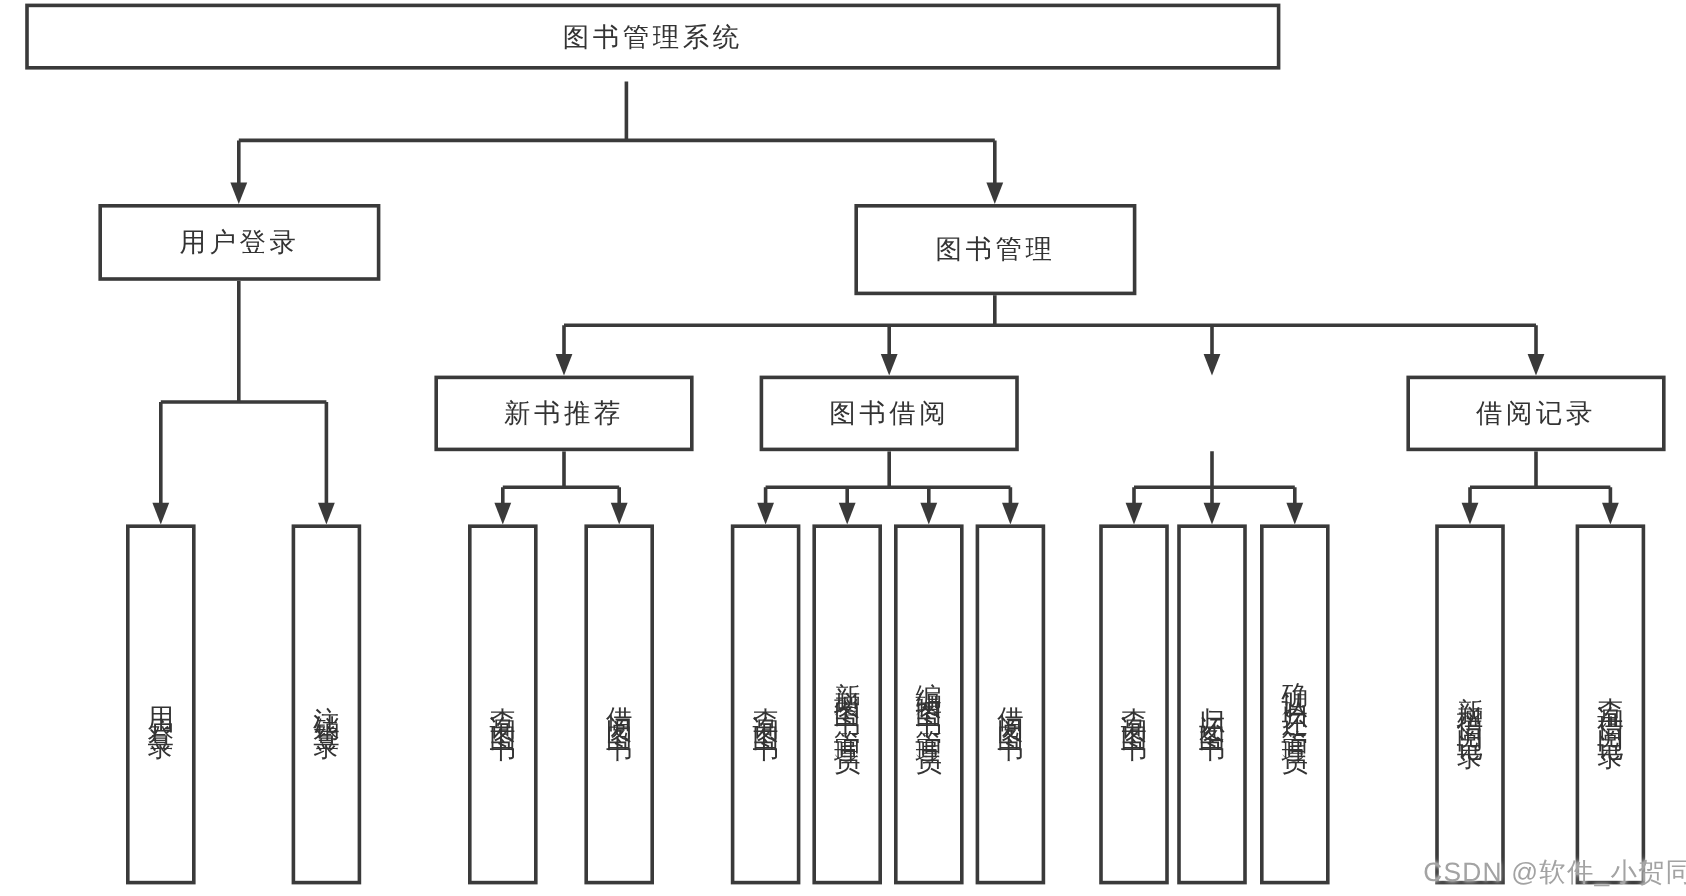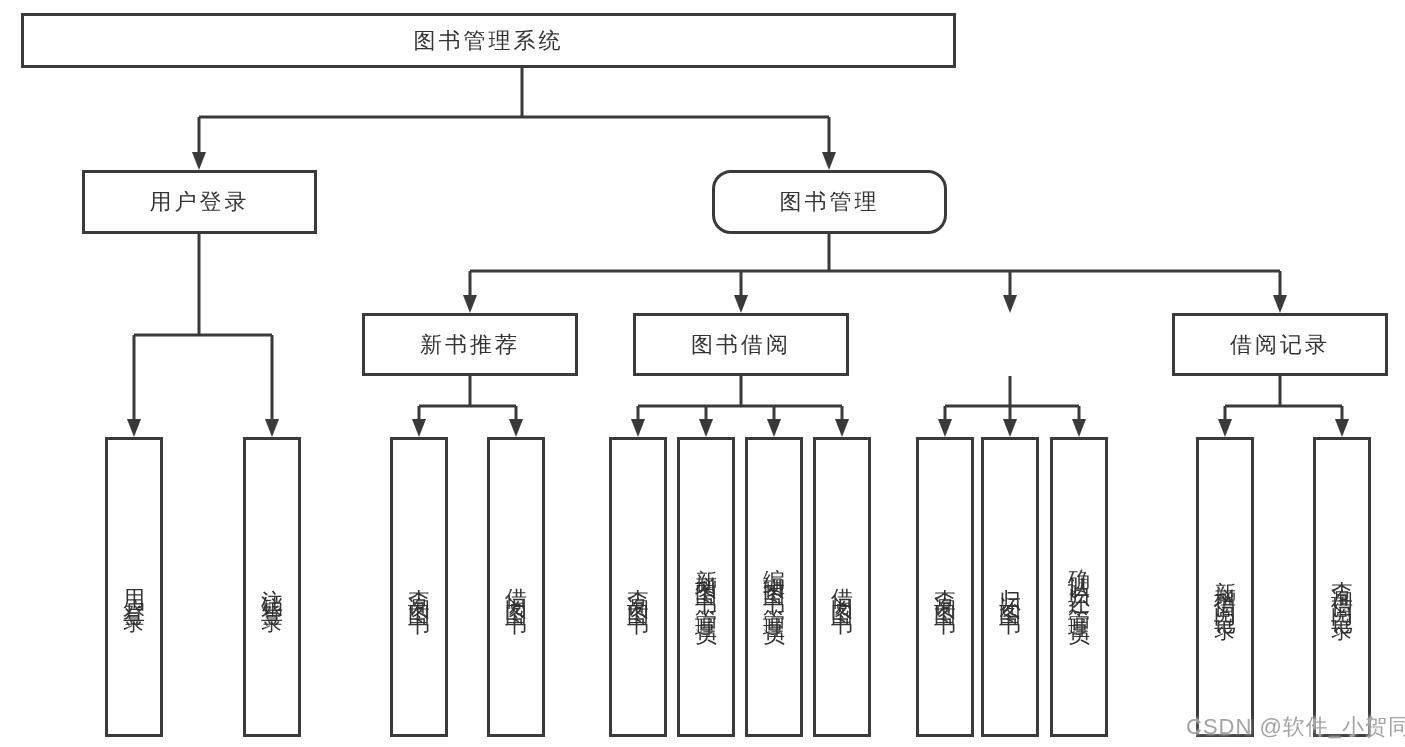--- a/index.html
+++ b/index.html
@@ -95,24 +95,24 @@
       <path d="M767 419 L781 419 L774 437 Z"></path>
       <path d="M835 419 L849 419 L842 437 Z"></path>
       <path d="M938 419 L952 419 L945 437 Z"></path>
       <path d="M1003 419 L1017 419 L1010 437 Z"></path>
       <path d="M1072 419 L1086 419 L1079 437 Z"></path>
       <path d="M1218 419 L1232 419 L1225 437 Z"></path>
       <path d="M1335 419 L1349 419 L1342 437 Z"></path>
     </g>
   </svg>
 
-  <div class="node h-node" style="left:21px; top:13px; width:935px; height:55px;">图书管理系统</div>
+  <div class="node h-node" style="left:21px; top:3px; width:1046px; height:55px;">图书管理系统</div>
 
   <div class="node h-node" style="left:82px; top:170px; width:235px; height:64px;">用户登录</div>
-  <div class="node h-node" style="left:712px; top:170px; width:235px; height:64px;border-radius:19px;">图书管理</div>
+  <div class="node h-node" style="left:712px; top:170px; width:235px; height:76px;">图书管理</div>
 
   <div class="node h-node" style="left:362px; top:313px; width:216px; height:63px;">新书推荐</div>
   <div class="node h-node" style="left:633px; top:313px; width:216px; height:63px;">图书借阅</div>
   <div class="node h-node" style="left:1172px; top:313px; width:216px; height:63px;">借阅记录</div>
 
   <div class="node v-node" style="left:105px; top:437px; width:58px; height:300px;">用户登录</div>
   <div class="node v-node" style="left:243px; top:437px; width:58px; height:300px;">注销登录</div>
 
   <div class="node v-node" style="left:390px; top:437px; width:58px; height:300px;">查询图书</div>
   <div class="node v-node" style="left:487px; top:437px; width:58px; height:300px;">借阅图书</div>

